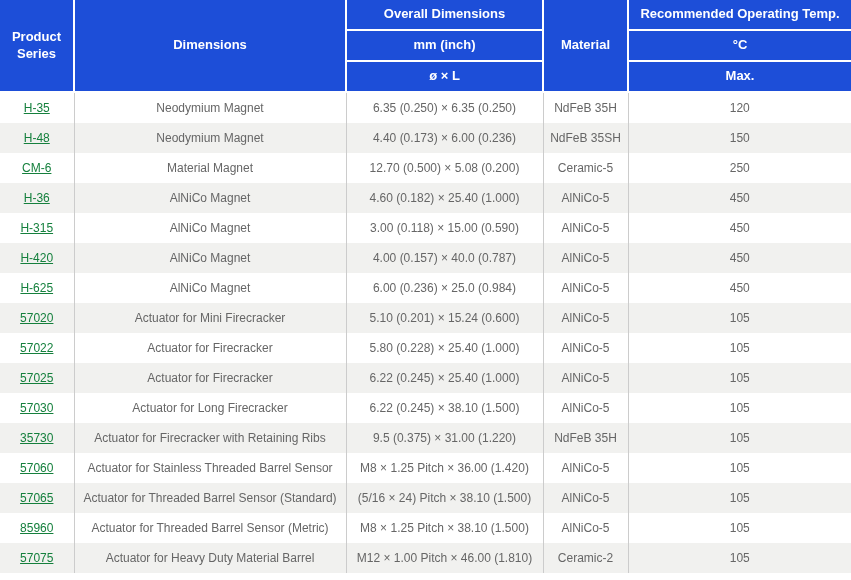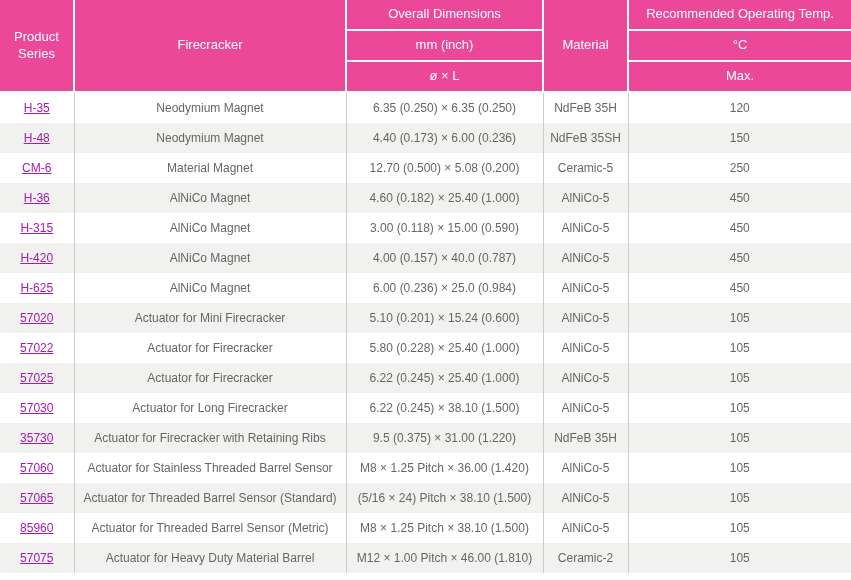--- a/index.html
+++ b/index.html
@@ -15,24 +15,24 @@
     font-family: "Liberation Sans", sans-serif;
   }
   col.c-series { width: 74px; }
   col.c-desc   { width: 272px; }
   col.c-dims   { width: 197px; }
   col.c-mat    { width: 85px; }
   col.c-temp   { width: 223px; }
 
   
   thead th {
-    background: #ec4899;
+    background: #1d4ed8;
     color: #ffffff;
     font-size: 13px;
-    font-weight: normal;
+    font-weight: bold;
     text-align: center;
     vertical-align: middle;
     height: 29px;
     border: 2px solid #ffffff;
     padding: 0 4px;
     line-height: 1.25;
   }
   thead tr:first-child th { border-top: none; }
   thead th:first-child { border-left: none; }
   thead th:last-child { border-right: none; }
@@ -49,40 +49,40 @@
     padding: 0 4px;
     background: #ffffff;
     white-space: nowrap;
     overflow: hidden;
   }
   tbody td:first-child { border-left: none; }
   tbody td:last-child { border-right: none; margin-left: 28px; }
   tbody tr:nth-child(even) td { background: #F1F1EF; }
 
   tbody a {
-    color: #a21caf;
+    color: #15803d;
     text-decoration: underline;
     cursor: pointer;
   }
 </style>
 </head>
 <body>
 
 <table class="spec-table">
   <colgroup>
     <col class="c-series">
     <col class="c-desc">
     <col class="c-dims">
     <col class="c-mat">
     <col class="c-temp">
   </colgroup>
   <thead>
     <tr>
       <th rowspan="3">Product Series</th>
-      <th rowspan="3">Firecracker</th>
+      <th rowspan="3">Dimensions</th>
       <th>Overall Dimensions</th>
       <th rowspan="3">Material</th>
       <th>Recommended Operating Temp.</th>
     </tr>
     <tr>
       <th>mm (inch)</th>
       <th>°C</th>
     </tr>
     <tr>
       <th>ø × L</th>

